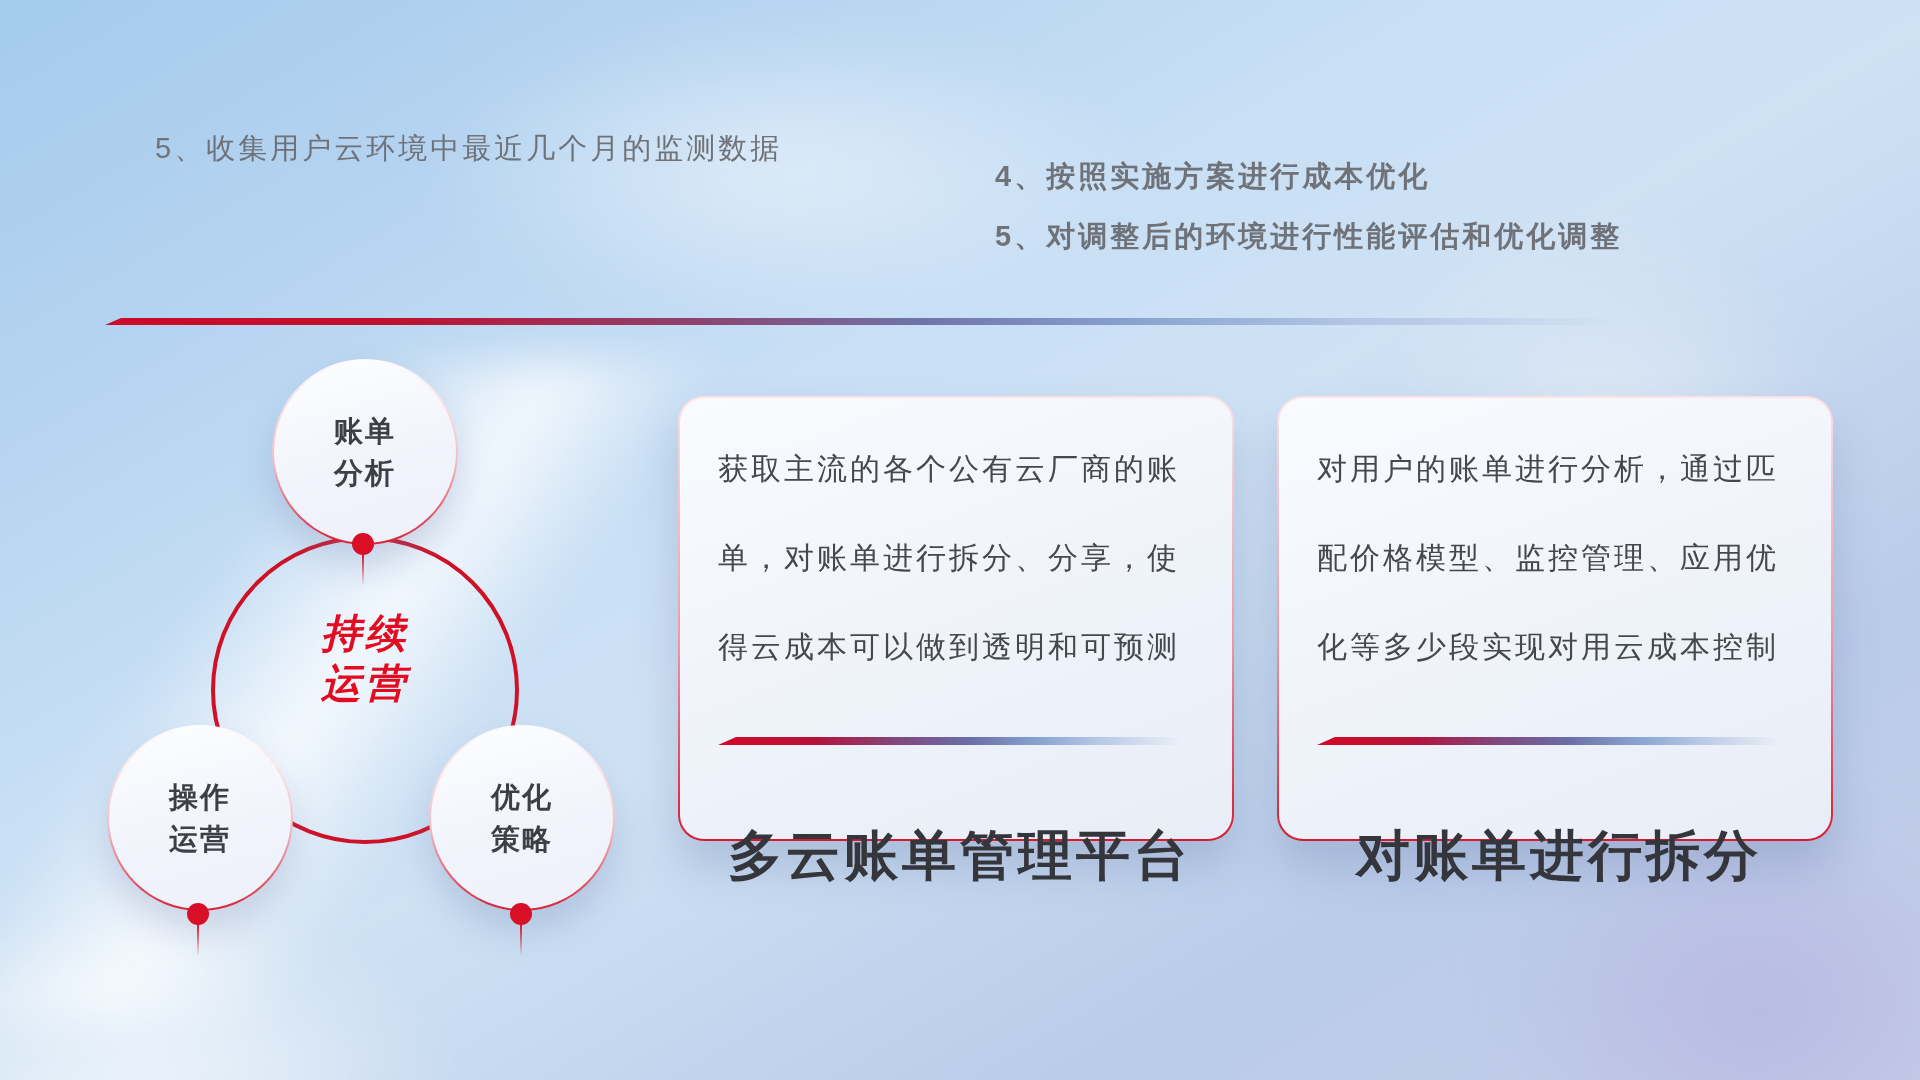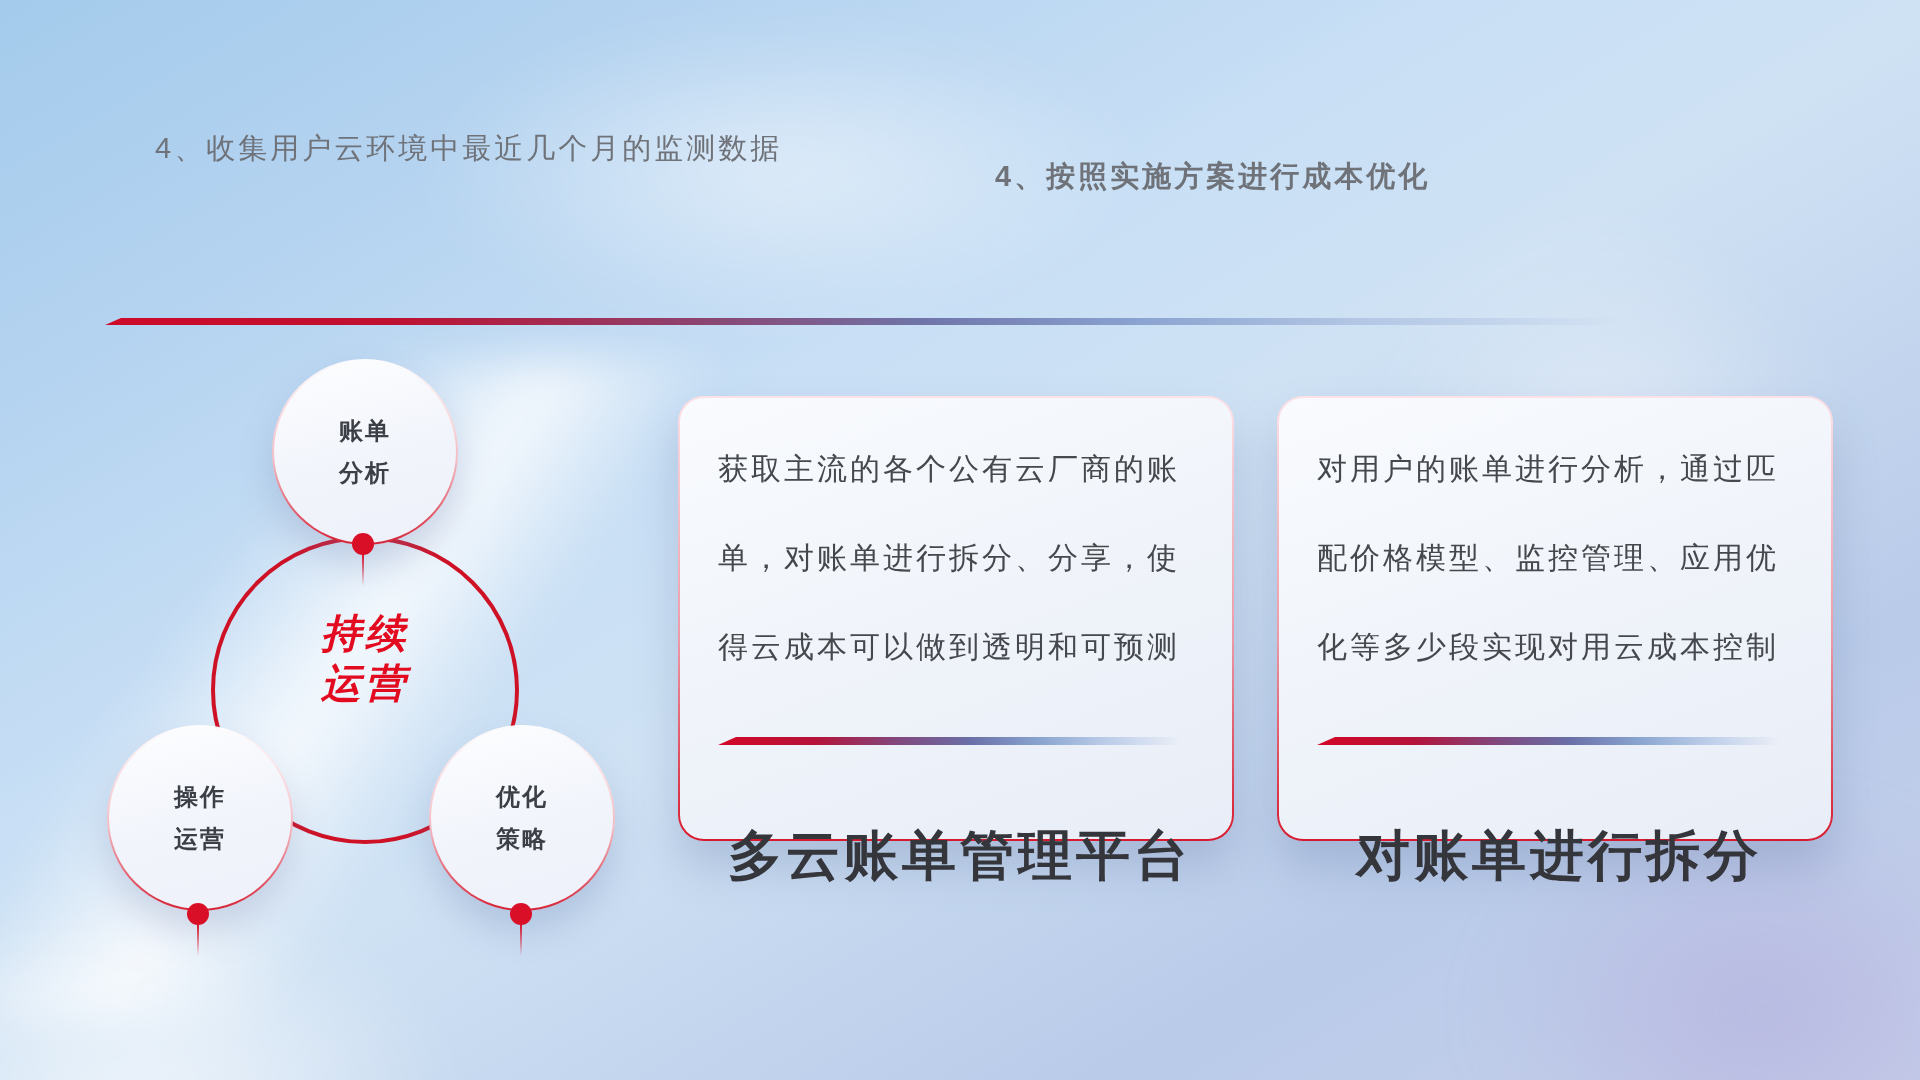--- a/index.html
+++ b/index.html
@@ -38,21 +38,21 @@
         color:#e30b1f;font-size:40px;line-height:50px;font-weight:bold;letter-spacing:4px;white-space:pre-line;font-style:italic;}
   .node{position:absolute;width:186px;height:186px;border-radius:50%;
         display:flex;align-items:center;justify-content:center;text-align:center;
         box-sizing:border-box;border:2px solid transparent;
         background:linear-gradient(165deg,#fdfeff 0%,#f1f4fb 55%,#eef1f9 100%) padding-box,
                    linear-gradient(180deg,rgba(255,255,255,.95) 0%,#f3bcc4 55%,#d62236 100%) border-box;
         box-shadow:0 20px 34px rgba(110,130,175,.28);}
   .node-top{left:272px;top:359px;}
   .node-left{left:107px;top:725px;}
   .node-right{left:429px;top:725px;}
-  .node-label{color:#3c3f45;font-size:24px;line-height:42px;font-weight:600;letter-spacing:2px;white-space:pre-line;}
+  .node-label{color:#3c3f45;font-size:29px;line-height:42px;font-weight:600;letter-spacing:2px;white-space:pre-line;}
   .pin{position:absolute;width:22px;height:54px;}
   .pin-top{left:352px;top:533px;}
   .pin-left{left:187px;top:903px;}
   .pin-right{left:510px;top:903px;}
   .pin-dot{position:absolute;left:0;top:0;width:22px;height:22px;border-radius:50%;background:#d80f26;}
   .pin-tail{position:absolute;left:10px;top:21px;width:2px;height:32px;
         background:linear-gradient(#d80f26,rgba(216,15,38,0));}
 
   
   .card{position:absolute;top:396px;width:556px;height:445px;border-radius:26px;
@@ -75,25 +75,26 @@
 
 <div class="stage">
 
   <div class="beam"></div>
   <div class="blob-top"></div>
   <div class="blob-right"></div>
   <div class="blob-corner"></div>
   <div class="tint-br"></div>
 
   <div class="list list-left">
-    <div class="list-item">4、收集用户云环境中最近几个月的监测数据</div>
+    <div class="list-item">5、收集用户云环境中最近几个月的监测数据</div>
   </div>
 
   <div class="list list-right">
     <div class="list-item">4、按照实施方案进行成本优化</div>
+    <div class="list-item">5、对调整后的环境进行性能评估和优化调整</div>
   </div>
 
   <div class="top-divider"></div>
 
   <div>
     <div class="ring"></div>
     <div class="center-label">持续
 运营</div>
 
     <div class="node node-top">

